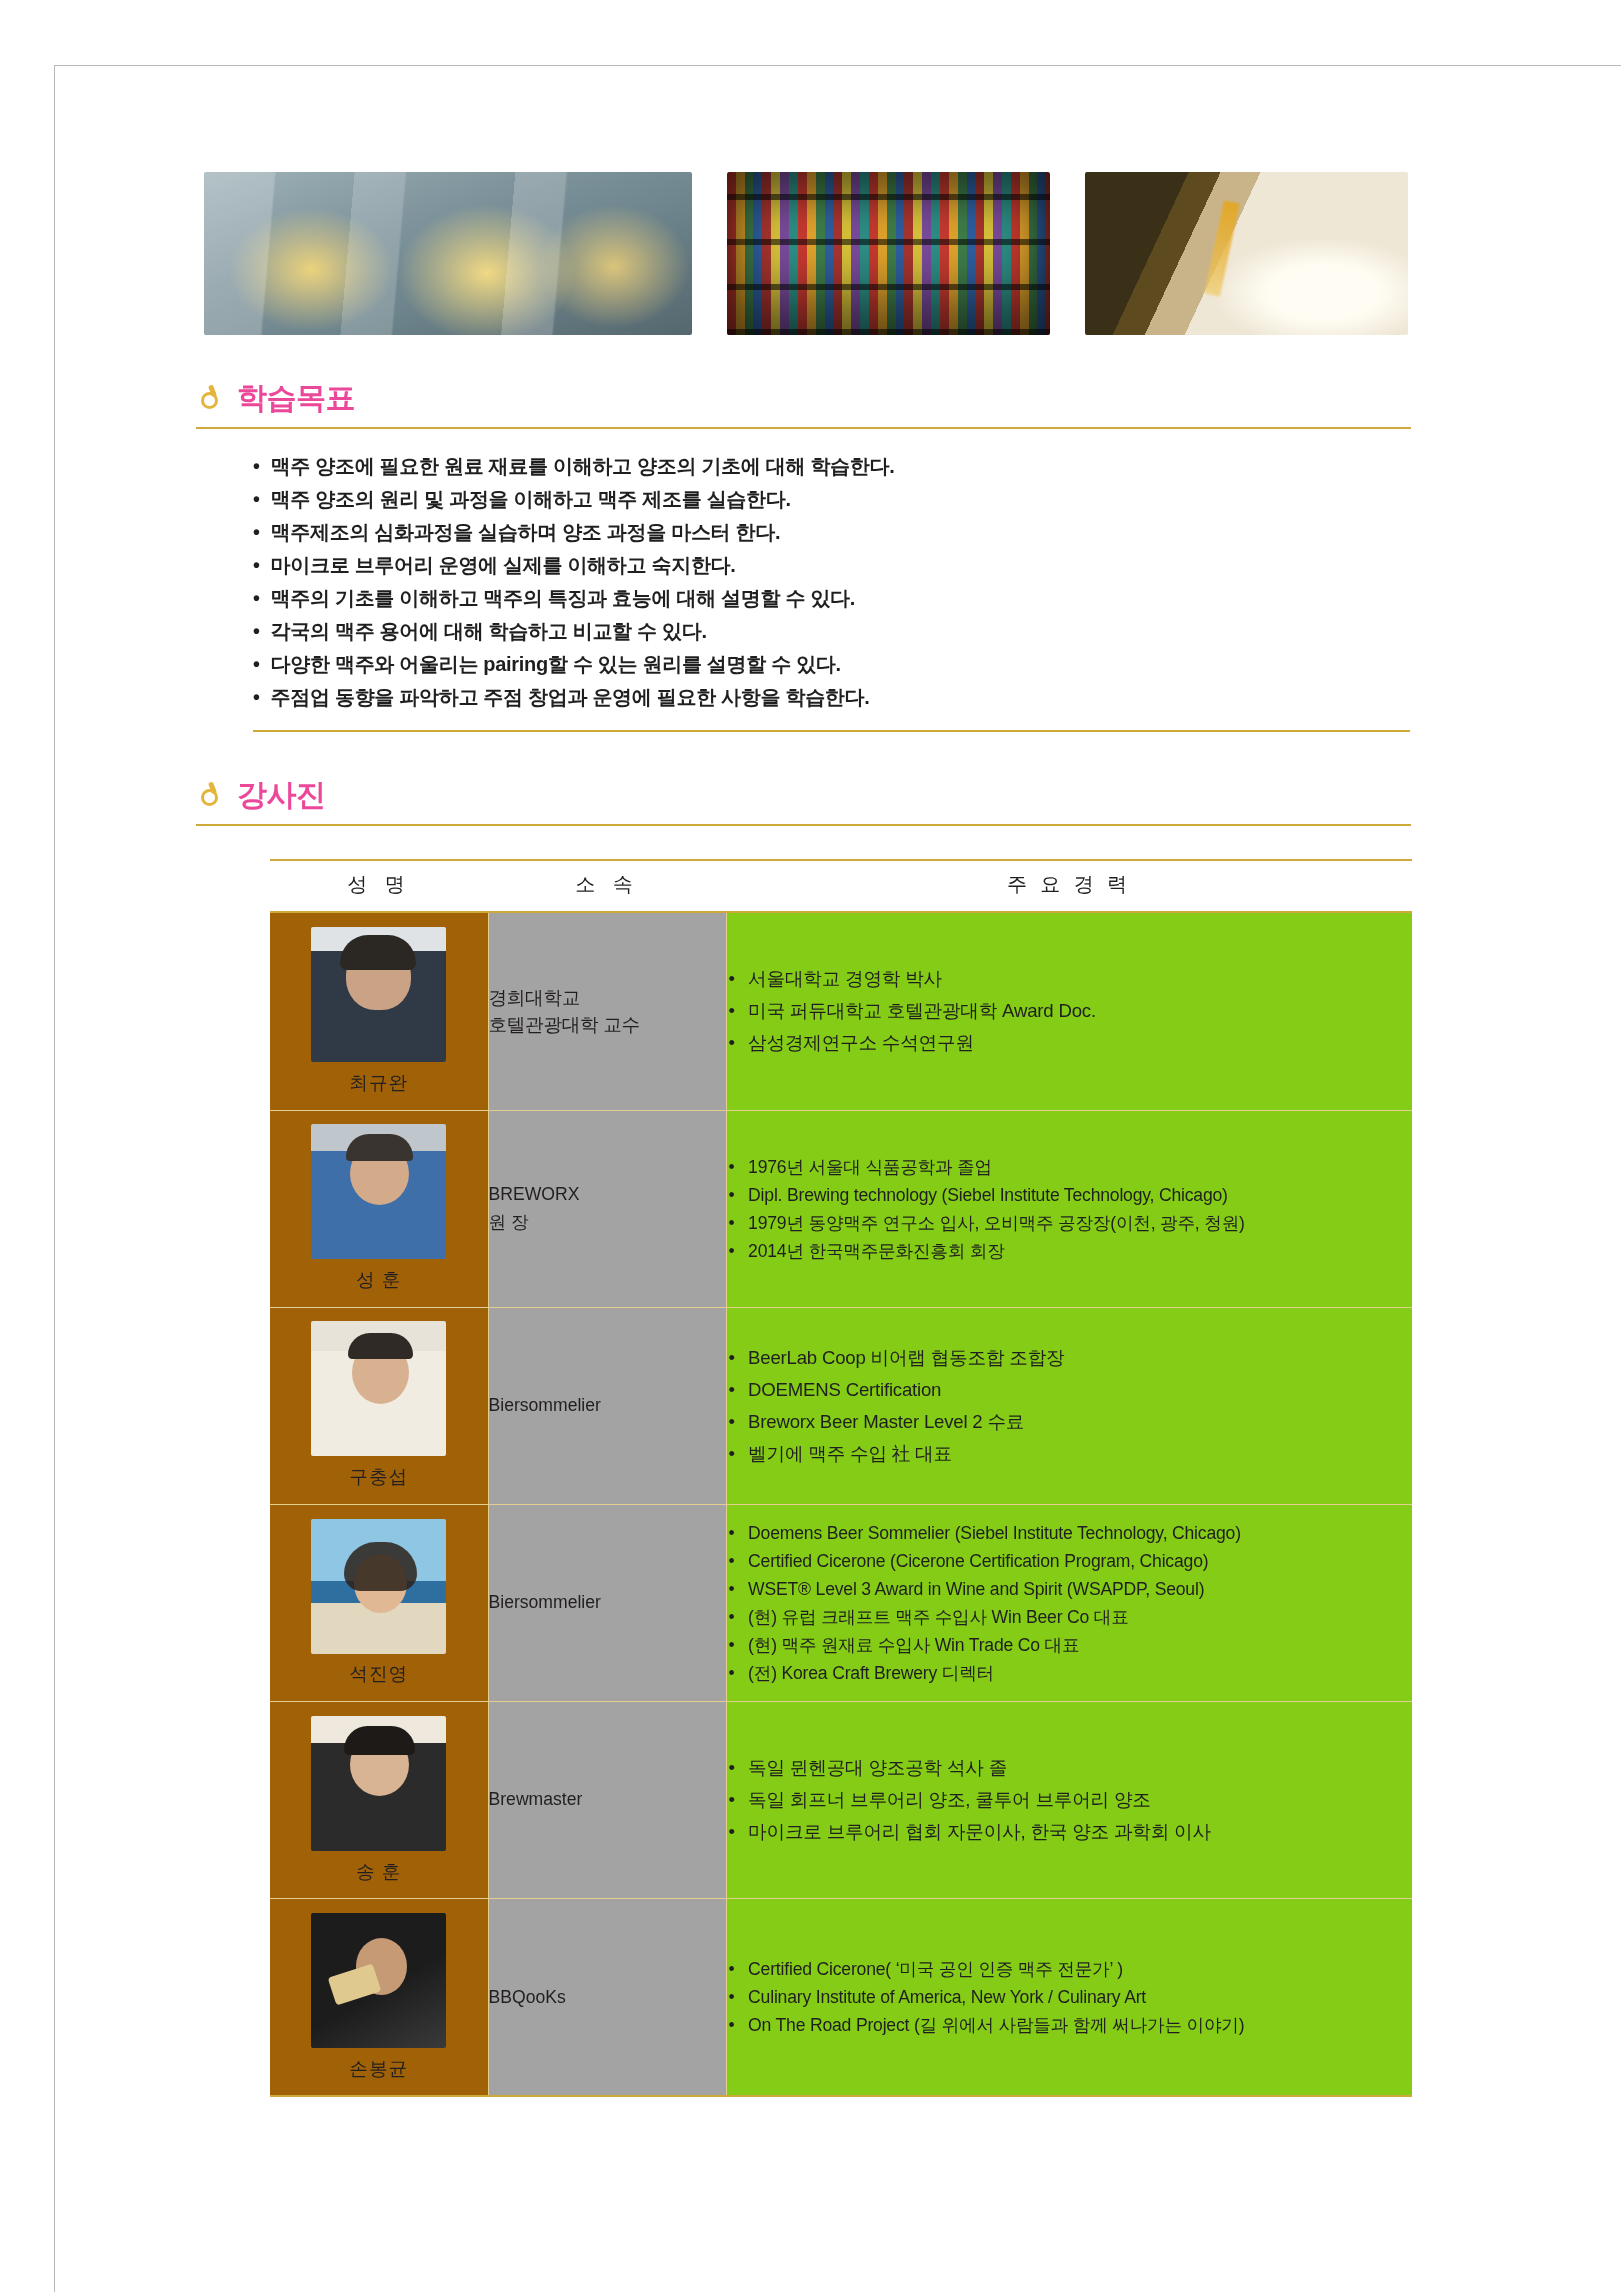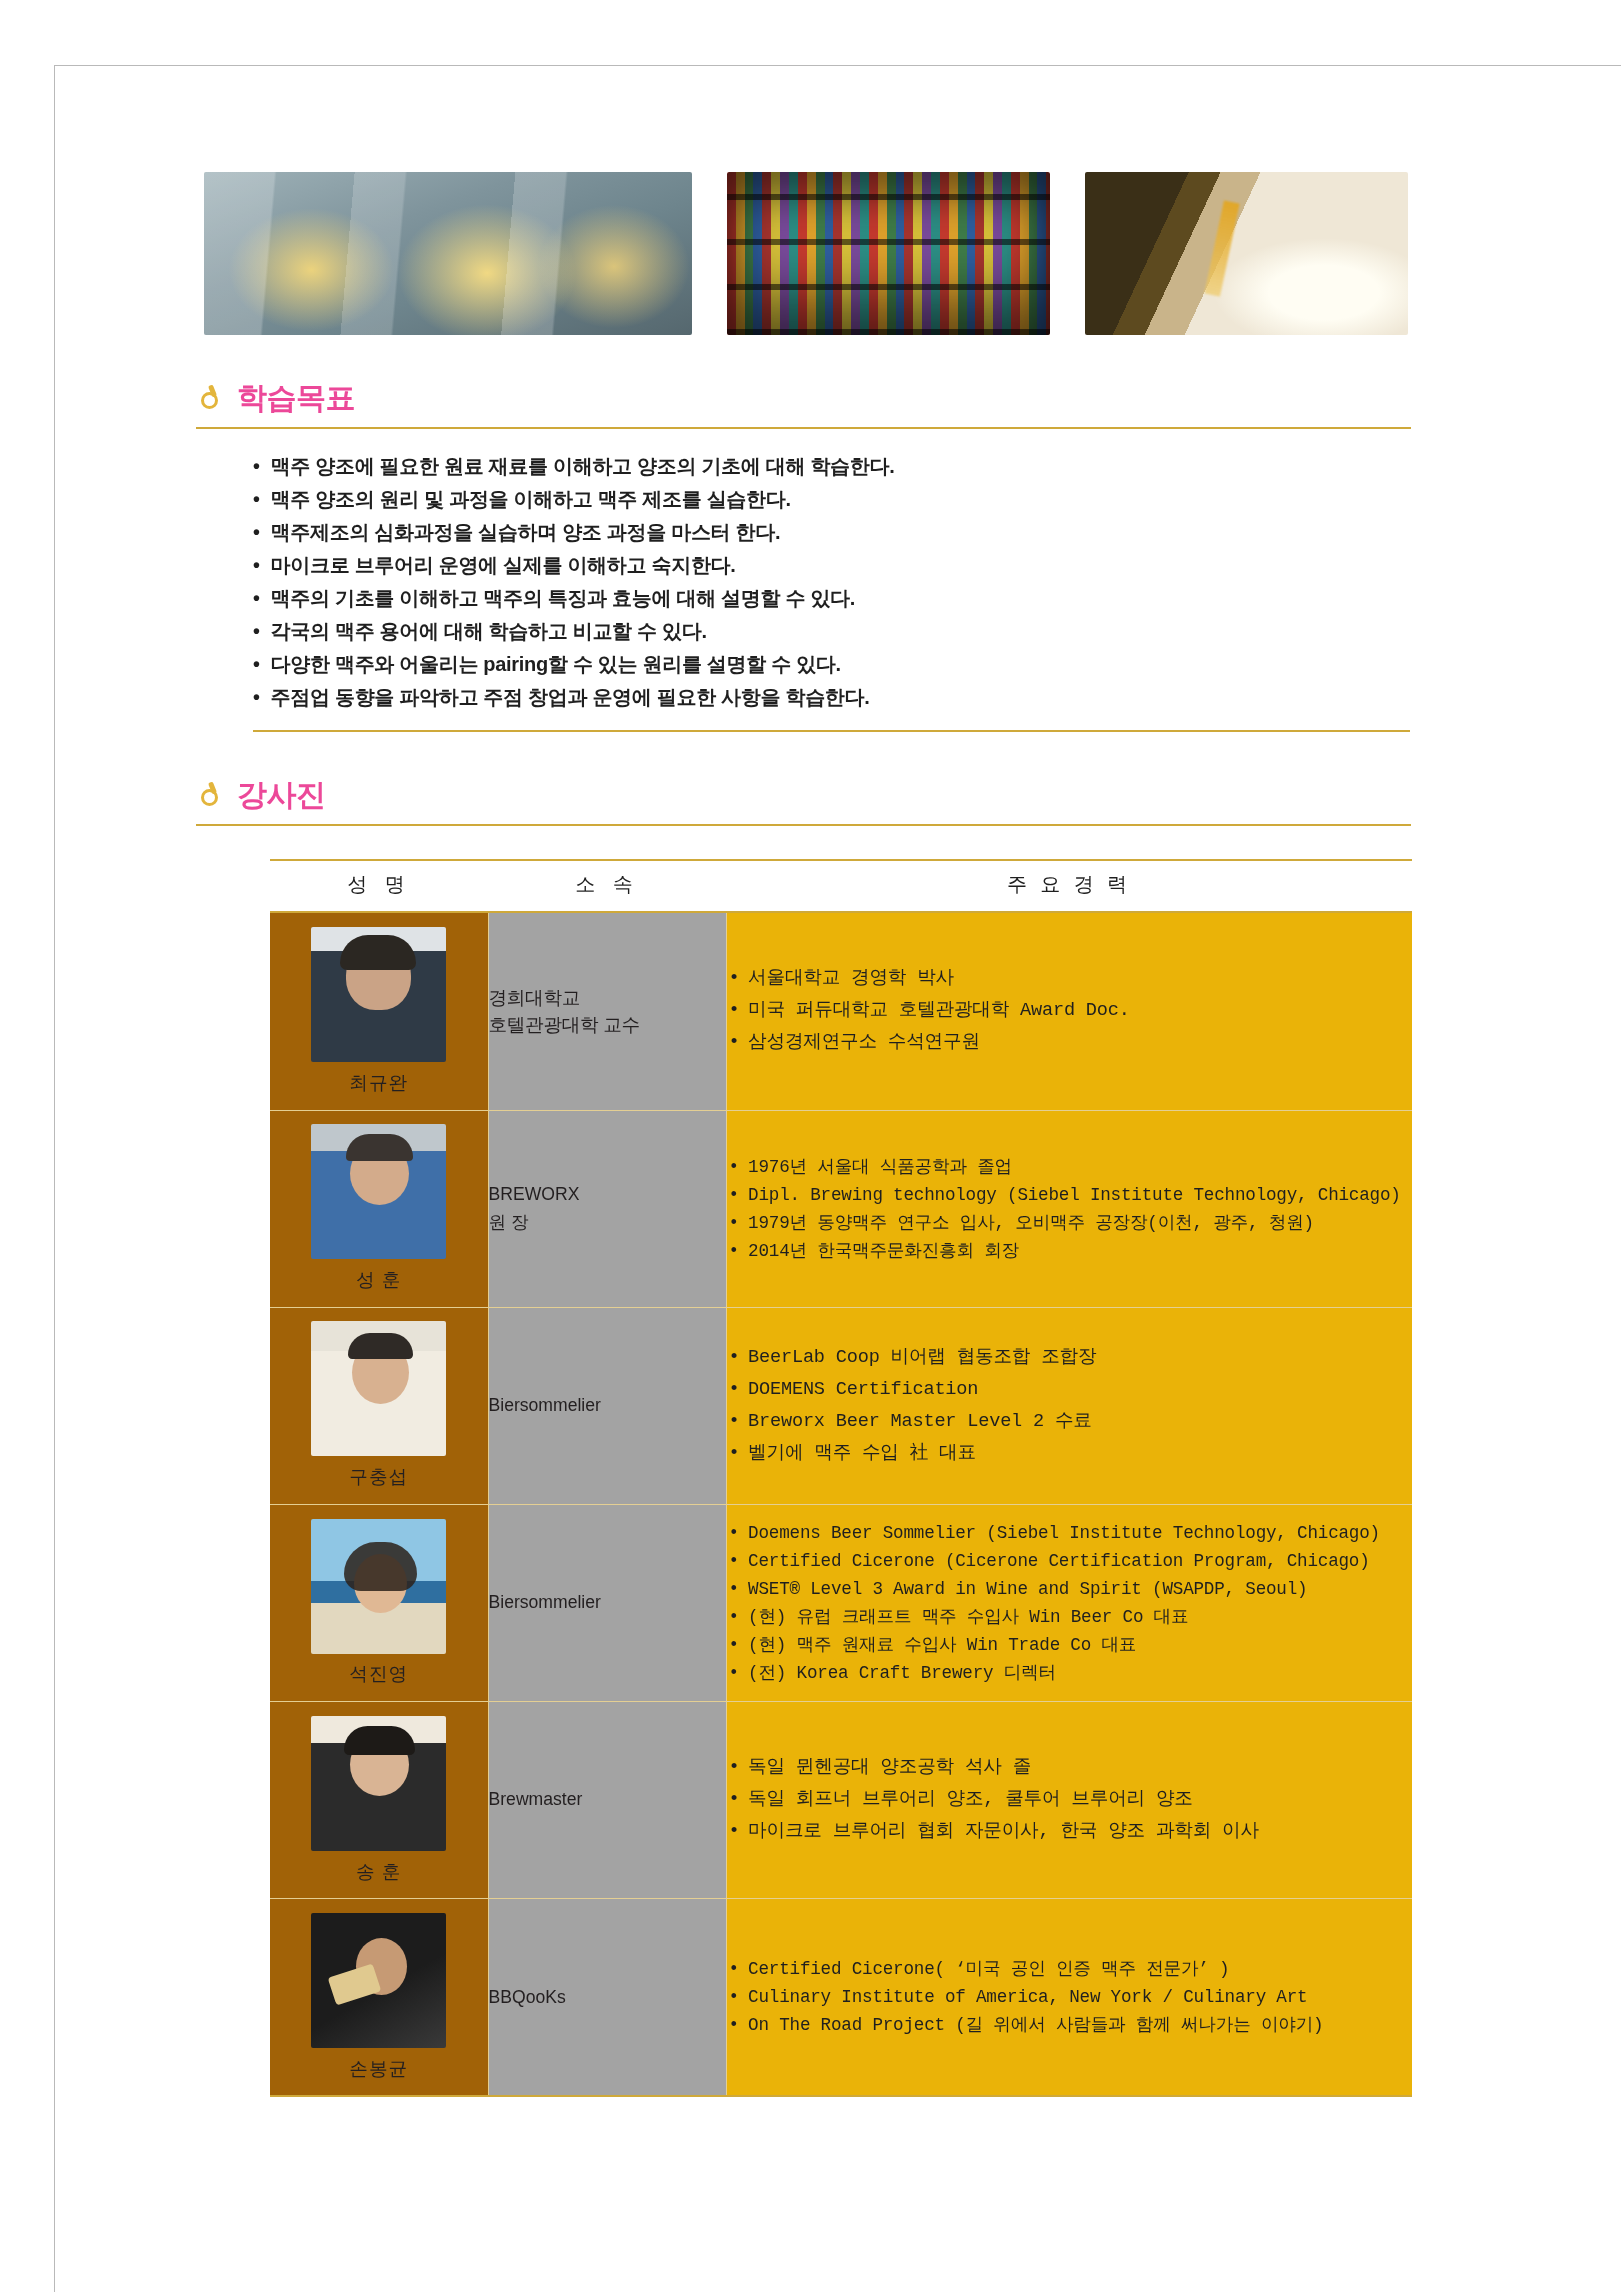--- a/index.html
+++ b/index.html
@@ -208,21 +208,21 @@
   }
   td.cell-aff {
     text-align: left;
     background: #a3a3a3;
     border-right: 1px solid #e4cf93;
     font-size: 18.6px;
     line-height: 27.4px;
     letter-spacing: -0.3px;
   }
   td.cell-aff.latin { font-size: 17.6px; letter-spacing: 0px; }
-  td.cell-career { padding-left: 25.5px; background: #eab308; font-family: Liberation Mono, monospace; }
+  td.cell-career { padding-left: 25.5px; background: #84cc16; }
 
   .portrait {
     width: 135px; height: 135px;
     margin: 0 auto 7.8px;
     border-radius: 2px;
     overflow: hidden;
     position: relative;
     background: #cfcfcf;
   }
   .pname {

